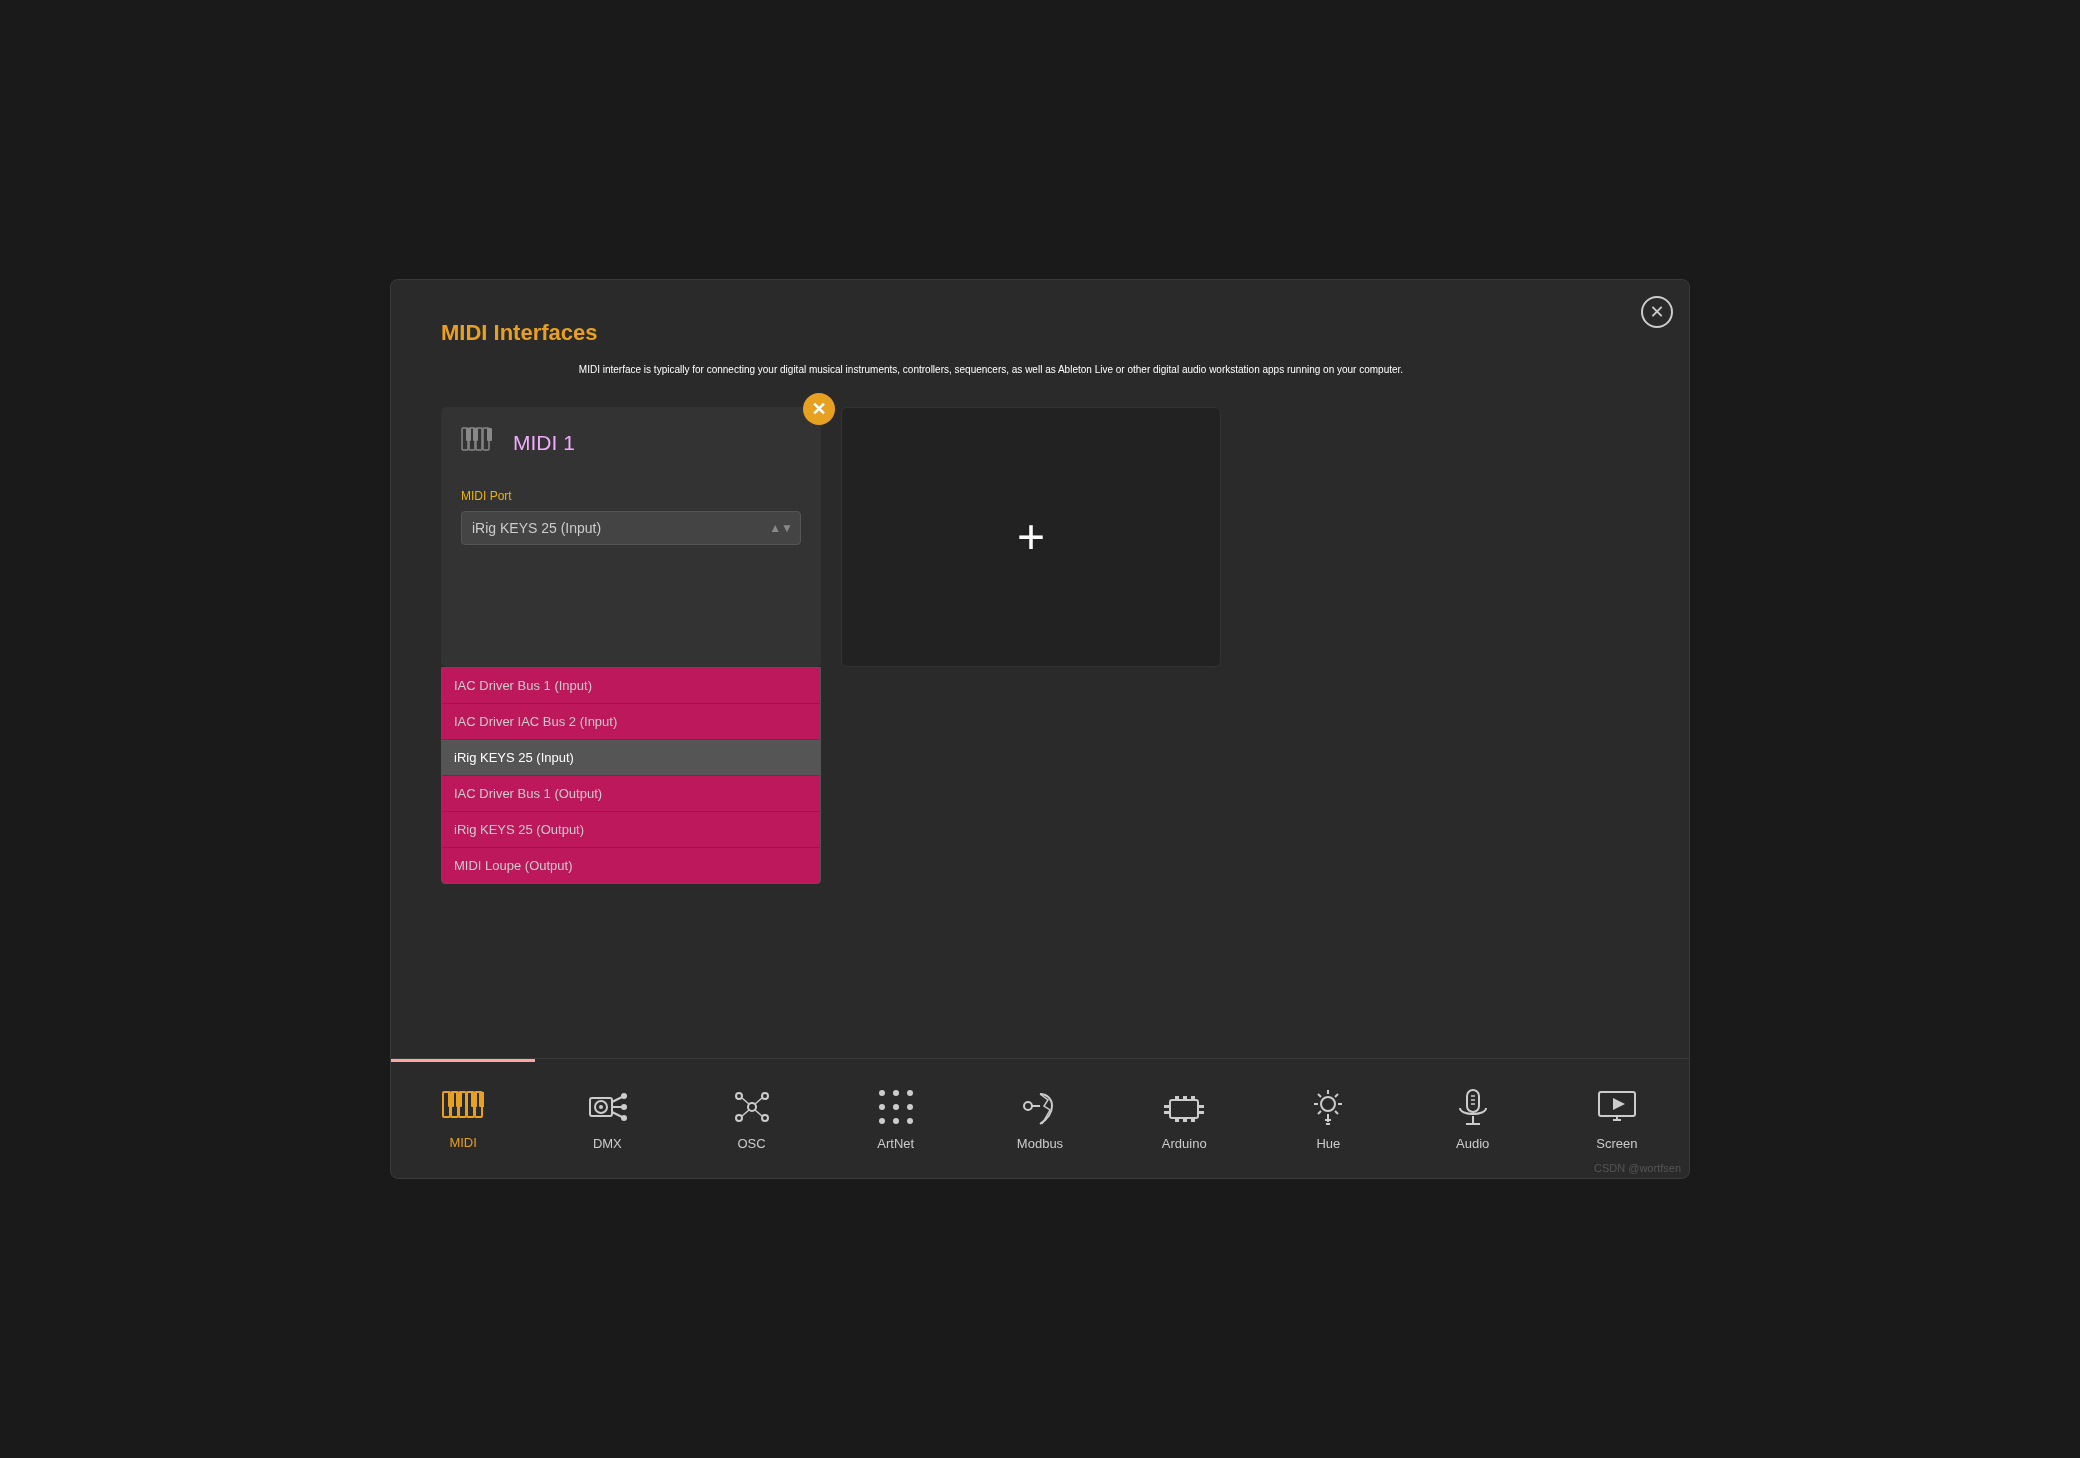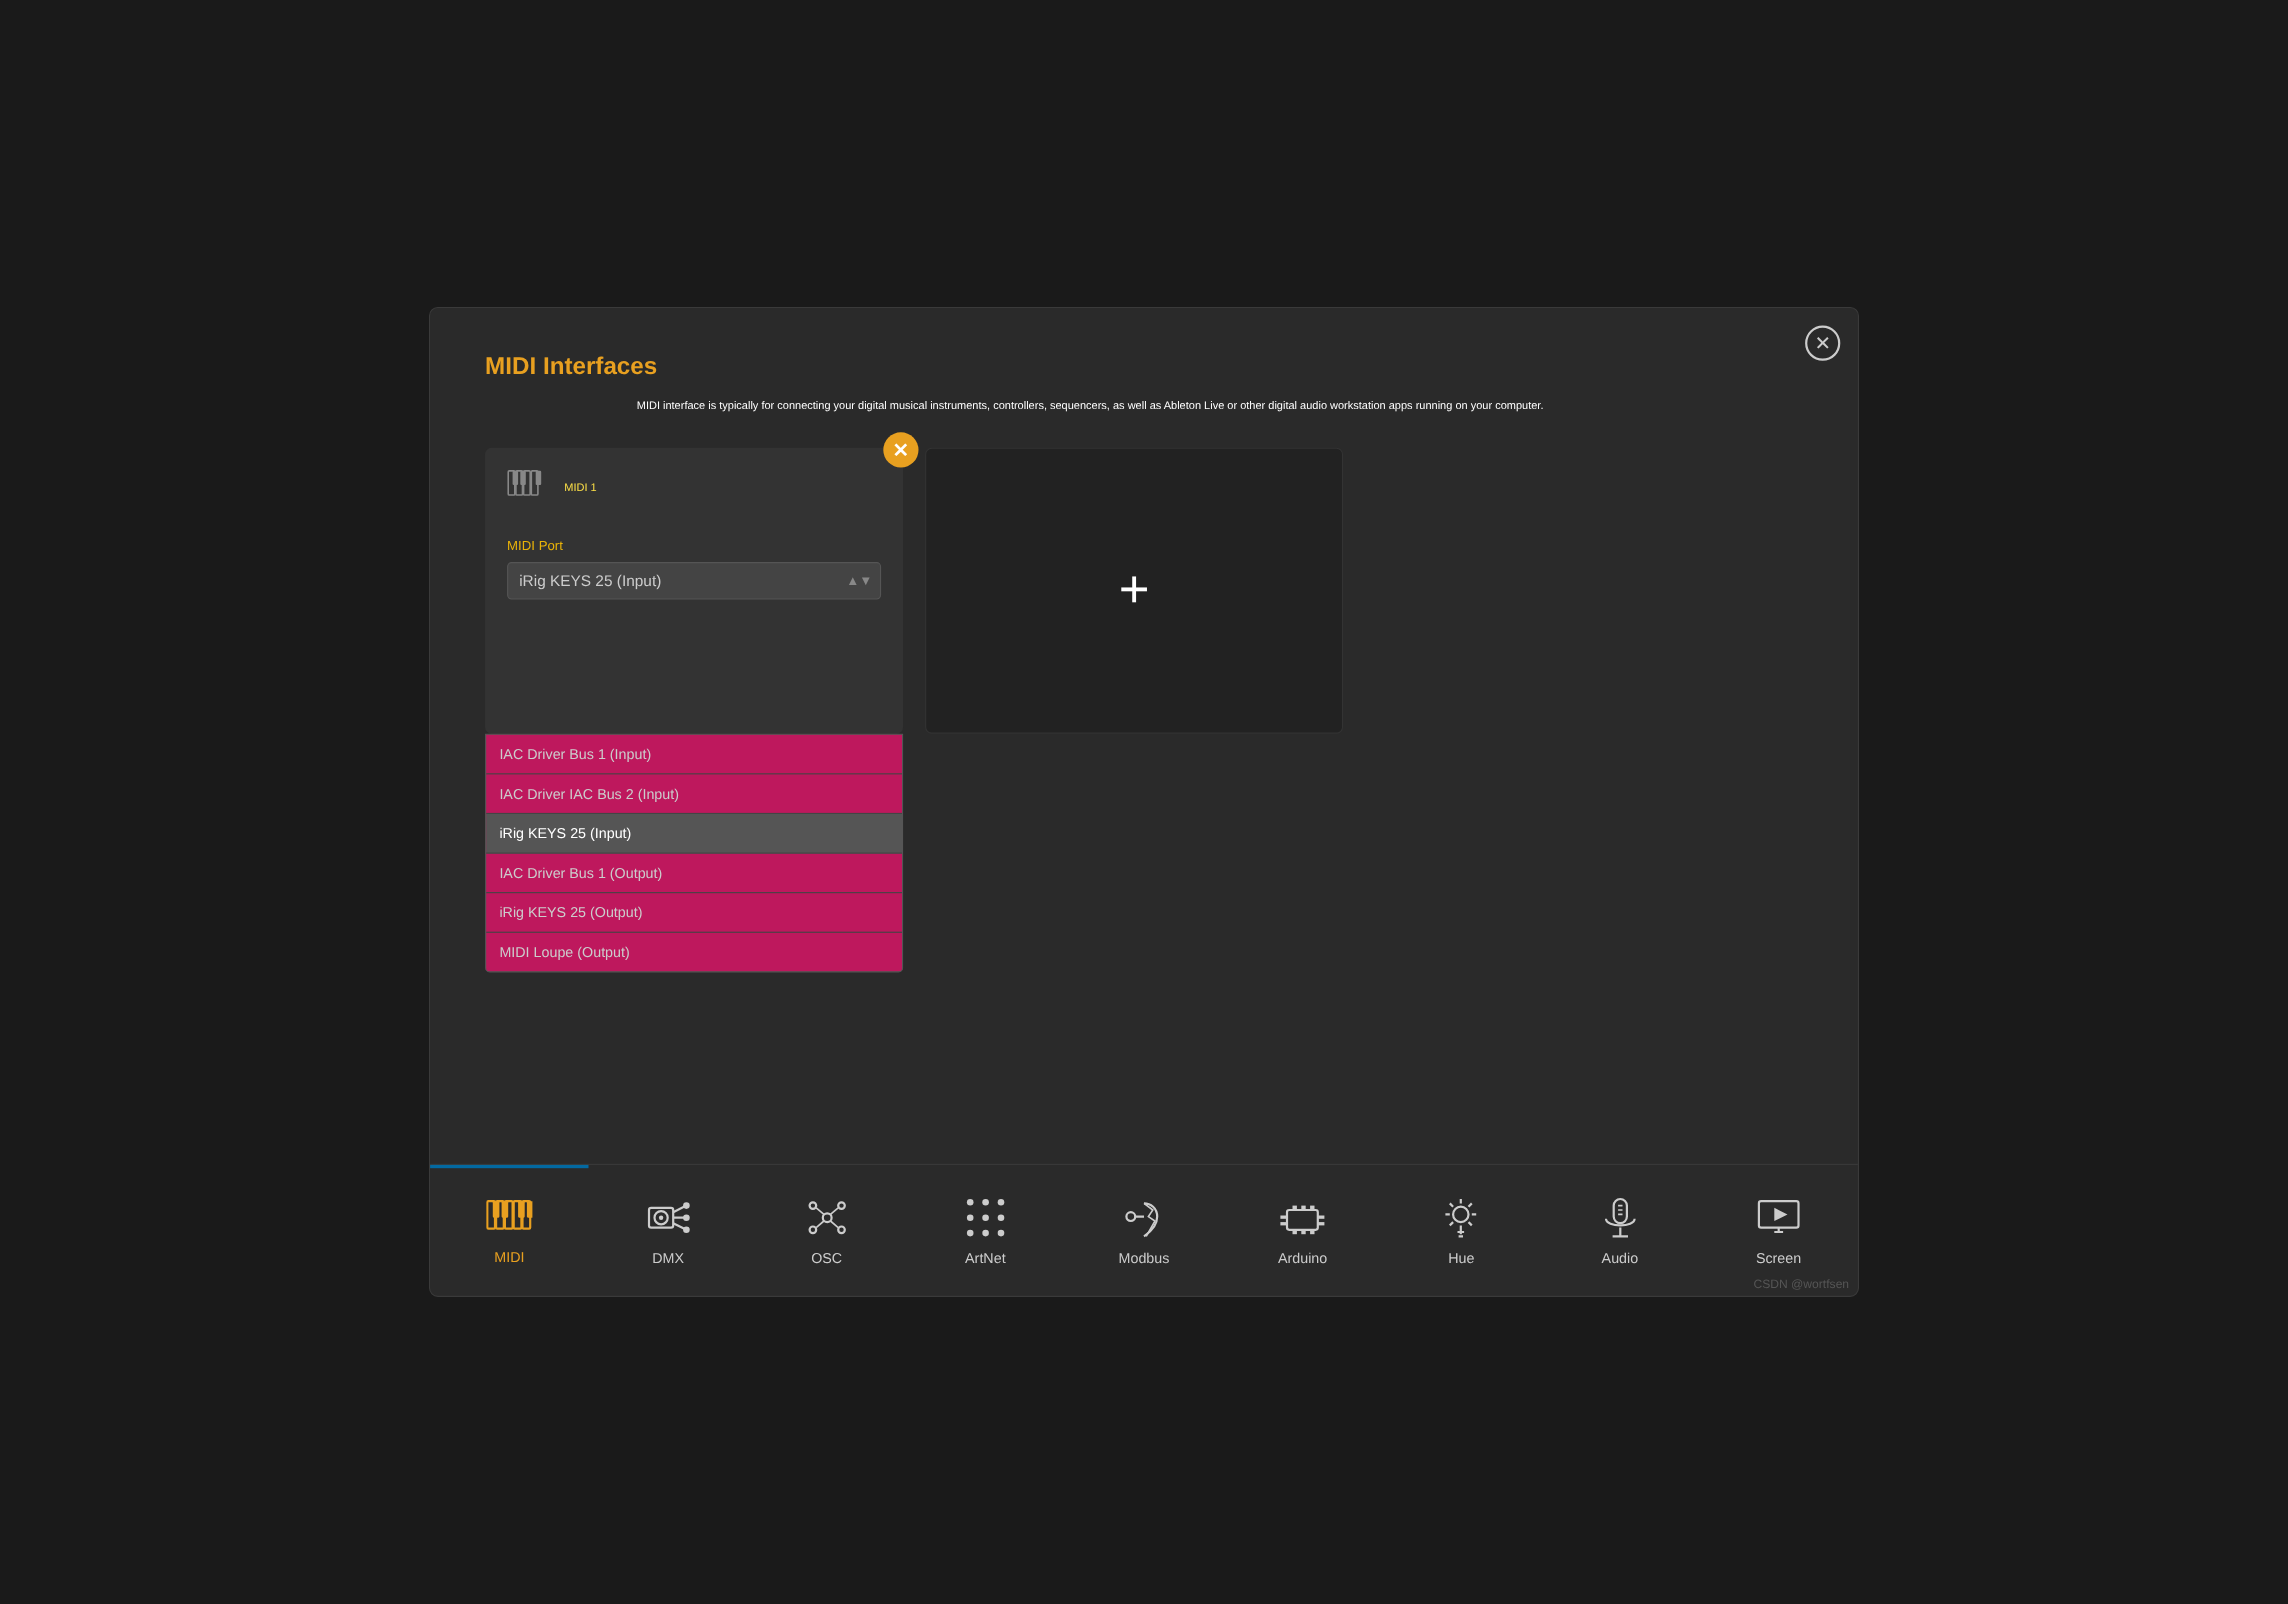--- a/index.html
+++ b/index.html
@@ -88,22 +88,22 @@
       font-weight: bold;
       z-index: 10;
     }
     .card-header {
       display: flex;
       align-items: center;
       gap: 14px;
       margin-bottom: 30px;
     }
     .card-title {
-      color: #fde047;
-      font-size: 10px;
+      color: #f0abfc;
+      font-size: 21px;
     }
     .midi-port-label {
       color: #eab308;
       font-size: 12px;
       margin-bottom: 8px;
     }
     .dropdown-wrapper {
       position: relative;
     }
     .dropdown-select {
@@ -174,21 +174,21 @@
       flex: 1;
       display: flex;
       flex-direction: column;
       align-items: center;
       justify-content: center;
       gap: 8px;
       cursor: pointer;
       padding: 10px 5px;
       position: relative;
     }
-    .nav-item.active { border-top: 3px solid #0369a1; }
+    .nav-item.active { border-top: 3px solid #fca5a5; }
     .nav-item.active .nav-label { color: #e8a020; }
     .nav-item.active .nav-icon { color: #e8a020; }
     .nav-icon {
       font-size: 36px;
       color: #ccc;
       display: flex;
       align-items: center;
       justify-content: center;
     }
     .nav-label {

